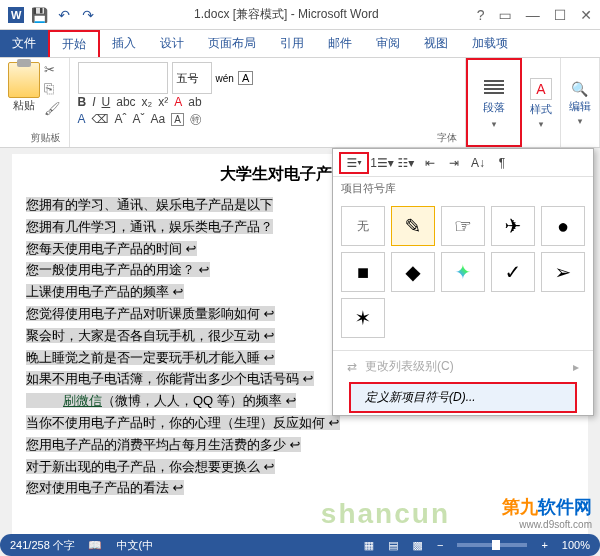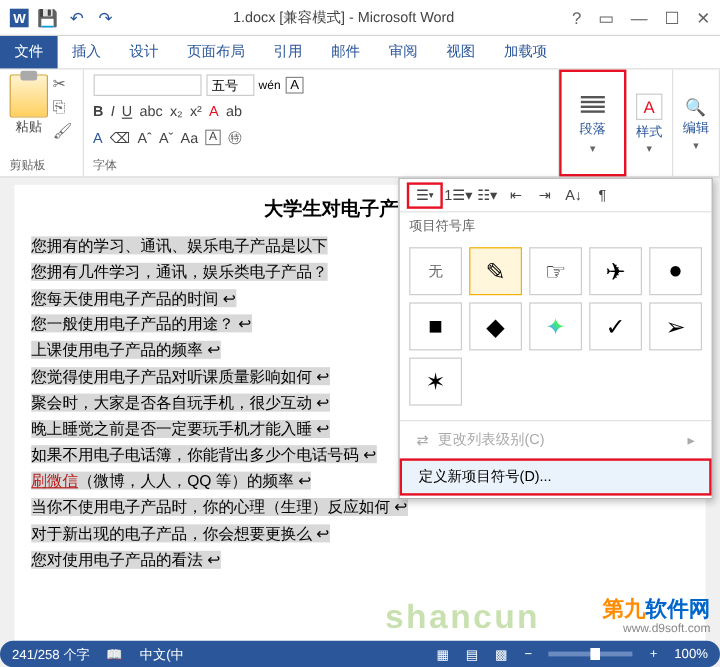--- a/index.html
+++ b/index.html
@@ -12,58 +12,58 @@
 .titlebar .winctl { display: flex; gap: 14px; color: #666; font-size: 14px; }
 .titlebar .winctl span { cursor: pointer; }
 
 .tabs { height: 28px; background: #fff; display: flex; align-items: stretch; border-bottom: 1px solid #d4d4d4; font-size: 12px; text-align: right; }
 .tab { padding: 0 12px; display: flex; align-items: center; color: #2b579a; cursor: pointer; }
 .tab.file { background: #2b579a; color: #fff; }
 .tab.active { border: 2px solid #e81123; border-bottom: none; color: #2b579a; }
 
 .ribbon { height: 90px; background: #fff; display: flex; border-bottom: 1px solid #d4d4d4; }
 .ribbon-group { border-right: 1px solid #e0e0e0; padding: 4px 8px 2px; display: flex; flex-direction: column; justify-content: space-between; }
-.ribbon-group-label { font-size: 10px; color: #666; text-align: left; padding-top: 2px; }
+.ribbon-group-label { font-size: 10px; color: #666; text-align: right; padding-top: 2px; }
 .paste-icon { width: 32px; height: 36px; background: linear-gradient(#fff3d0, #ffd060); border: 1px solid #d4a030; border-radius: 2px; position: relative; }
 .paste-icon::before { content: ''; position: absolute; top: -4px; left: 8px; width: 14px; height: 8px; background: #aaa; border-radius: 2px; }
 .clip-row { display: flex; gap: 4px; }
 .font-row { display: flex; gap: 4px; align-items: center; font-size: 12px; }
-.font-box { border: 1px solid #ccc; padding: 1px 4px; min-width: 40px; height: 18px; font-size: 11px; display: flex; align-items: center; }
+.font-box { border: 1px solid #ccc; padding: 1px 4px; min-width: 40px; height: 32px; font-size: 11px; display: flex; align-items: center; }
 .font-toolbar { display: flex; gap: 6px; font-size: 12px; color: #444; align-items: center; }
 .font-toolbar .b { font-weight: bold; }
 .font-toolbar .i { font-style: italic; }
 .font-toolbar .u { text-decoration: underline; }
 
 .para-group { border: 2px solid #e81123; width: 56px; display: flex; flex-direction: column; align-items: center; justify-content: center; gap: 4px; }
 .para-group .lines { width: 20px; }
 .para-group .lines div { height: 2px; background: #555; margin: 2px 0; }
 .para-label { font-size: 11px; color: #2b579a; }
 
 .style-group, .edit-group { display: flex; flex-direction: column; align-items: center; justify-content: center; font-size: 11px; color: #2b579a; gap: 2px; }
 .style-box { width: 22px; height: 22px; border: 1px solid #ccc; display: flex; align-items: center; justify-content: center; color: #e81123; font-size: 14px; }
 
 .docarea { position: relative; background: #fff; margin: 6px 12px 0; height: 390px; padding: 10px 14px; overflow: hidden; }
 .doc-title { font-size: 16px; font-weight: bold; text-align: center; margin-bottom: 10px; }
 .doc-line { font-size: 13px; line-height: 1.6; background: #d8d8d8; display: inline; }
 .doc-line-wrap { margin-bottom: 1px; }
-.doc-link { color: #b91c1c; text-decoration: underline; }
+.doc-link { color: #14532d; text-decoration: underline; margin-left: 37px; }
 
 .dropdown { position: absolute; top: 148px; left: 332px; width: 262px; background: #fff; border: 1px solid #b0b0b0; box-shadow: 2px 2px 6px rgba(0,0,0,0.25); z-index: 10; }
 .dd-toolbar { height: 28px; display: flex; align-items: center; gap: 2px; padding: 3px 6px; border-bottom: 1px solid #e0e0e0; }
 .dd-btn { width: 22px; height: 20px; display: flex; align-items: center; justify-content: center; font-size: 12px; color: #444; }
 .dd-btn.bullet-hl { border: 2px solid #e81123; width: 30px; height: 22px; }
 .dd-header { font-size: 11px; color: #666; padding: 4px 8px; }
 .bullet-grid { display: grid; grid-template-columns: repeat(5, 44px); gap: 6px; padding: 6px 8px 10px; justify-content: center; }
 .bullet-cell { width: 44px; height: 40px; border: 1px solid #ccc; display: flex; align-items: center; justify-content: center; font-size: 20px; cursor: pointer; }
 .bullet-cell.none { font-size: 12px; color: #666; }
 .bullet-cell.hover { border-color: #f0b000; background: #fff6dc; }
 .dd-sep { height: 1px; background: #e0e0e0; margin: 2px 0; }
 .dd-item { font-size: 12px; padding: 5px 14px; display: flex; align-items: center; gap: 8px; cursor: pointer; }
 .dd-item.disabled { color: #aaa; }
-.dd-item.hl { border: 2px solid #e81123; margin: 2px 0; background: #eaf2fb; }
+.dd-item.hl { border: 2px solid #e81123; margin: 2px 16px; background: #eaf2fb; font-style: italic; }
 
 .statusbar { position: absolute; bottom: 0; left: 0; right: 0; height: 22px; background: #2b579a; color: #fff; display: flex; align-items: center; font-size: 11px; padding: 0 10px; gap: 14px; border-radius: 11px; }
 .statusbar .spacer { flex: 1; }
 .zoom-slider { width: 70px; height: 4px; background: #6b8bc0; position: relative; }
 .zoom-slider::after { content: ''; position: absolute; left: 50%; top: -3px; width: 8px; height: 10px; background: #fff; }
 
 .watermark { position: absolute; right: 8px; bottom: 26px; text-align: right; }
 .wm-cn { font-size: 18px; font-weight: bold; color: #ff8c00; }
 .wm-cn .b { color: #0066cc; }
 .wm-url { font-size: 10px; color: #888; }
@@ -89,20 +89,21 @@
     <span>?</span>
     <span>▭</span>
     <span>—</span>
     <span>☐</span>
     <span>✕</span>
   </div>
 </div>
 
 <div class="tabs">
   <div class="tab file">文件</div>
+  <div class="tab active">开始</div>
   <div class="tab">插入</div>
   <div class="tab">设计</div>
   <div class="tab">页面布局</div>
   <div class="tab">引用</div>
   <div class="tab">邮件</div>
   <div class="tab">审阅</div>
   <div class="tab">视图</div>
   <div class="tab">加载项</div>
 </div>
 
@@ -182,20 +183,21 @@
       <div class="doc-line-wrap"><span class="doc-line">您拥有几件学习，通讯，娱乐类电子产品？</span></div>
       <div class="doc-line-wrap"><span class="doc-line">您每天使用电子产品的时间 ↩</span></div>
       <div class="doc-line-wrap"><span class="doc-line">您一般使用电子产品的用途？ ↩</span></div>
       <div class="doc-line-wrap"><span class="doc-line">上课使用电子产品的频率 ↩</span></div>
       <div class="doc-line-wrap"><span class="doc-line">您觉得使用电子产品对听课质量影响如何 ↩</span></div>
       <div class="doc-line-wrap"><span class="doc-line">聚会时，大家是否各自玩手机，很少互动 ↩</span></div>
       <div class="doc-line-wrap"><span class="doc-line">晚上睡觉之前是否一定要玩手机才能入睡 ↩</span></div>
       <div class="doc-line-wrap"><span class="doc-line">如果不用电子电话簿，你能背出多少个电话号码 ↩</span></div>
       <div class="doc-line-wrap"><span class="doc-line"><span class="doc-link">刷微信</span>（微博，人人，QQ 等）的频率 ↩</span></div>
       <div class="doc-line-wrap"><span class="doc-line">当你不使用电子产品时，你的心理（生理）反应如何 ↩</span></div>
+      <div class="doc-line-wrap"><span class="doc-line">您用电子产品的消费平均占每月生活费的多少 ↩</span></div>
       <div class="doc-line-wrap"><span class="doc-line">对于新出现的电子产品，你会想要更换么 ↩</span></div>
       <div class="doc-line-wrap"><span class="doc-line">您对使用电子产品的看法 ↩</span></div>
     </div>
 </div>
 
 <div class="dropdown">
   <div class="dd-toolbar">
     <div class="dd-btn bullet-hl">☰<span style="font-size:8px">▾</span></div>
     <div class="dd-btn">1☰▾</div>
     <div class="dd-btn">☷▾</div>

